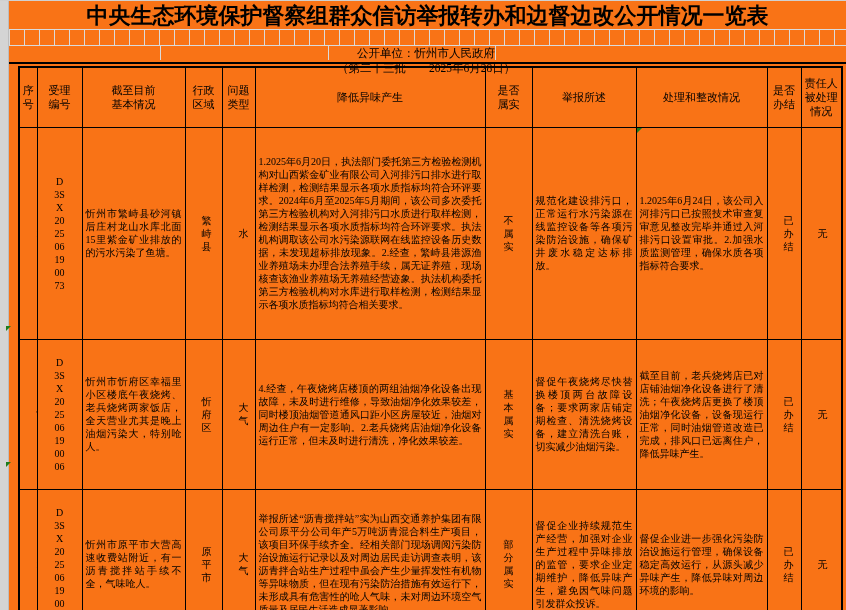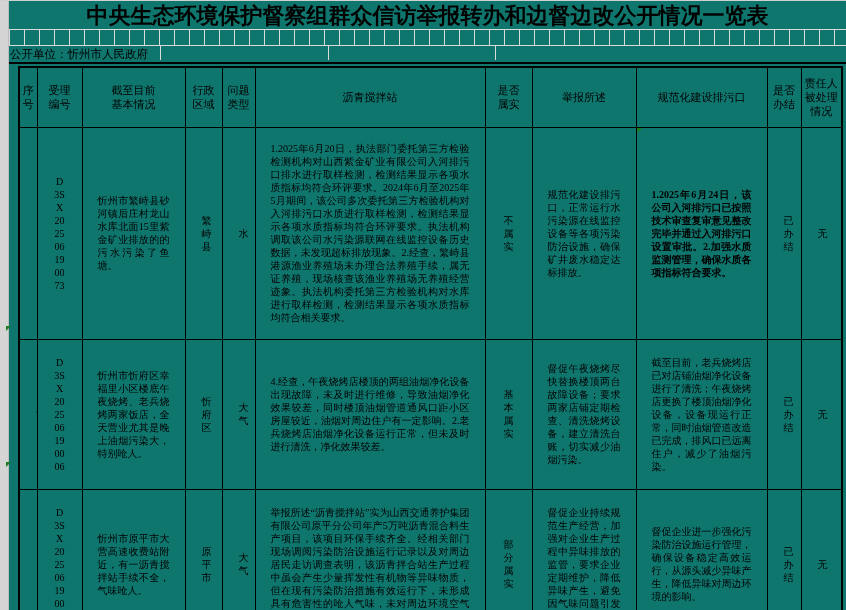--- a/index.html
+++ b/index.html
@@ -2,21 +2,21 @@
 <html><head>
 <meta charset="utf-8">
 <style>
   html,body{margin:0;padding:0;background:#fff;}
   .viewport{
     position:relative;
     width:846px;height:610px;
     overflow:hidden;
     box-sizing:border-box;
     border-top:1px solid #d0d0d0;
-    background:#0f766e;
+    background:#f97316;
     font-family:"Liberation Serif", serif;
     color:#000;
   }
   .gutter{
     position:absolute;left:0;top:0;bottom:0;width:8px;
     background:#d4d4d4;border-right:1px solid #bdbdbd;
   }
   .content{margin-left:9px;}
   .title-row{
     height:28px;line-height:30px;
@@ -28,20 +28,21 @@
     border-top:1px solid #dadada;border-bottom:1px solid #dadada;
     background:repeating-linear-gradient(to right,#dadada 0,#dadada 1px,transparent 1px,transparent 15px);
   }
   .info-row{
     height:18px;box-sizing:border-box;
     border-bottom:2px solid #000;
     display:flex;justify-content:space-between;align-items:center;
     font-size:11.5px;line-height:15px;
     padding:0 4px 0 1px;
     position:relative;
+    flex-direction:column;
   }
   .vline{position:absolute;top:0;bottom:2px;width:1px;background:#dadada;}
   table.sheet{
     margin-top:2px;margin-left:9px;
     border-collapse:collapse;table-layout:fixed;
     width:823px;
     border:2px solid #000;
   }
   table.sheet th,table.sheet td{
     border:1px solid #000;
@@ -51,24 +52,24 @@
   table.sheet th{
     font-weight:normal;font-size:11px;line-height:14px;
     text-align:center;white-space:pre-line;padding:0;
   }
   td.c{ 
     text-align:center;font-size:10px;line-height:13px;
     white-space:pre-line;padding:16px;
   }
   td.t{ 
     text-align:justify;font-size:10px;line-height:13px;
-    padding:1px 15px;
+    padding:1px 3px;
   }
   .break{word-break:break-all;}
-  .rel{position:relative;font-weight:bold;}
+  .rel{position:relative;}
   .tri{
     position:absolute;top:0;left:0;width:0;height:0;
     border-top:5px solid #1d7d1d;border-right:5px solid transparent;
   }
   .tri-abs{
     position:absolute;width:0;height:0;
     border-top:5px solid #1d7d1d;border-right:5px solid transparent;
   }
   tr.rh{height:60px;}
   tr.r1{height:212px;}
@@ -81,20 +82,21 @@
 <div class="viewport">
   <div class="gutter"></div>
 
   <div class="content">
     <div class="title-row">中央生态环境保护督察组群众信访举报转办和边督边改公开情况一览表</div>
 
     <div class="grid-strip"></div>
 
     <div class="info-row">
       <span>公开单位：忻州市人民政府</span>
+      <span>（第二十三批　　2025年6月28日）</span>
       <span class="vline" style="left:151px"></span>
       <span class="vline" style="left:319px"></span>
       <span class="vline" style="left:486px"></span>
     </div>
 
     <table class="sheet">
       <colgroup>
         <col style="width:18px">
           <col style="width:45px">
           <col style="width:103px">
@@ -112,25 +114,25 @@
         <th>序
 号</th>
         <th>受理
 编号</th>
         <th>截至目前
 基本情况</th>
         <th>行政
 区域</th>
         <th>问题
 类型</th>
-        <th>沥青搅拌站</th>
+        <th>降低异味产生</th>
         <th>是否
 属实</th>
         <th>举报所述</th>
-        <th>规范化建设排污口</th>
+        <th>处理和整改情况</th>
         <th>是否
 办结</th>
         <th>责任人
 被处理
 情况</th>
       </tr>
 
       <tr class="r1">
         <td class="c">1</td>
         <td class="c break">D3SX202506190073</td>
@@ -151,21 +153,21 @@
       <tr class="r2">
         <td class="c">7</td>
         <td class="c break">D3SX202506190006</td>
         <td class="t">忻州市忻府区幸福里小区楼底午夜烧烤、老兵烧烤两家饭店，全天营业尤其是晚上油烟污染大，特别呛人。</td>
         <td class="c">忻府区</td>
         <td class="c">大气</td>
         <td class="t">4.经查，午夜烧烤店楼顶的两组油烟净化设备出现故障，未及时进行维修，导致油烟净化效果较差，同时楼顶油烟管道通风口距小区房屋较近，油烟对周边住户有一定影响。2.老兵烧烤店油烟净化设备运行正常，但未及时进行清洗，净化效果较差。</td>
         <td class="c">基本
 属实</td>
         <td class="t">督促午夜烧烤尽快替换楼顶两台故障设备；要求两家店铺定期检查、清洗烧烤设备，建立清洗台账，切实减少油烟污染。</td>
-        <td class="t">截至目前，老兵烧烤店已对店铺油烟净化设备进行了清洗；午夜烧烤店更换了楼顶油烟净化设备，设备现运行正常，同时油烟管道改造已完成，排风口已远离住户，减少了油烟污染。</td>
+        <td class="t">截至目前，老兵烧烤店已对店铺油烟净化设备进行了清洗；午夜烧烤店更换了楼顶油烟净化设备，设备现运行正常，同时油烟管道改造已完成，排风口已远离住户，降低异味产生。</td>
         <td class="c">已办结</td>
         <td class="c">无</td>
       </tr>
 
       <tr class="r3">
         <td class="c">17</td>
         <td class="c break">D3SX202506190035</td>
         <td class="t">忻州市原平市大营高速收费站附近，有一沥青搅拌站手续不全，气味呛人。</td>
         <td class="c">原平市</td>
         <td class="c">大气</td>

